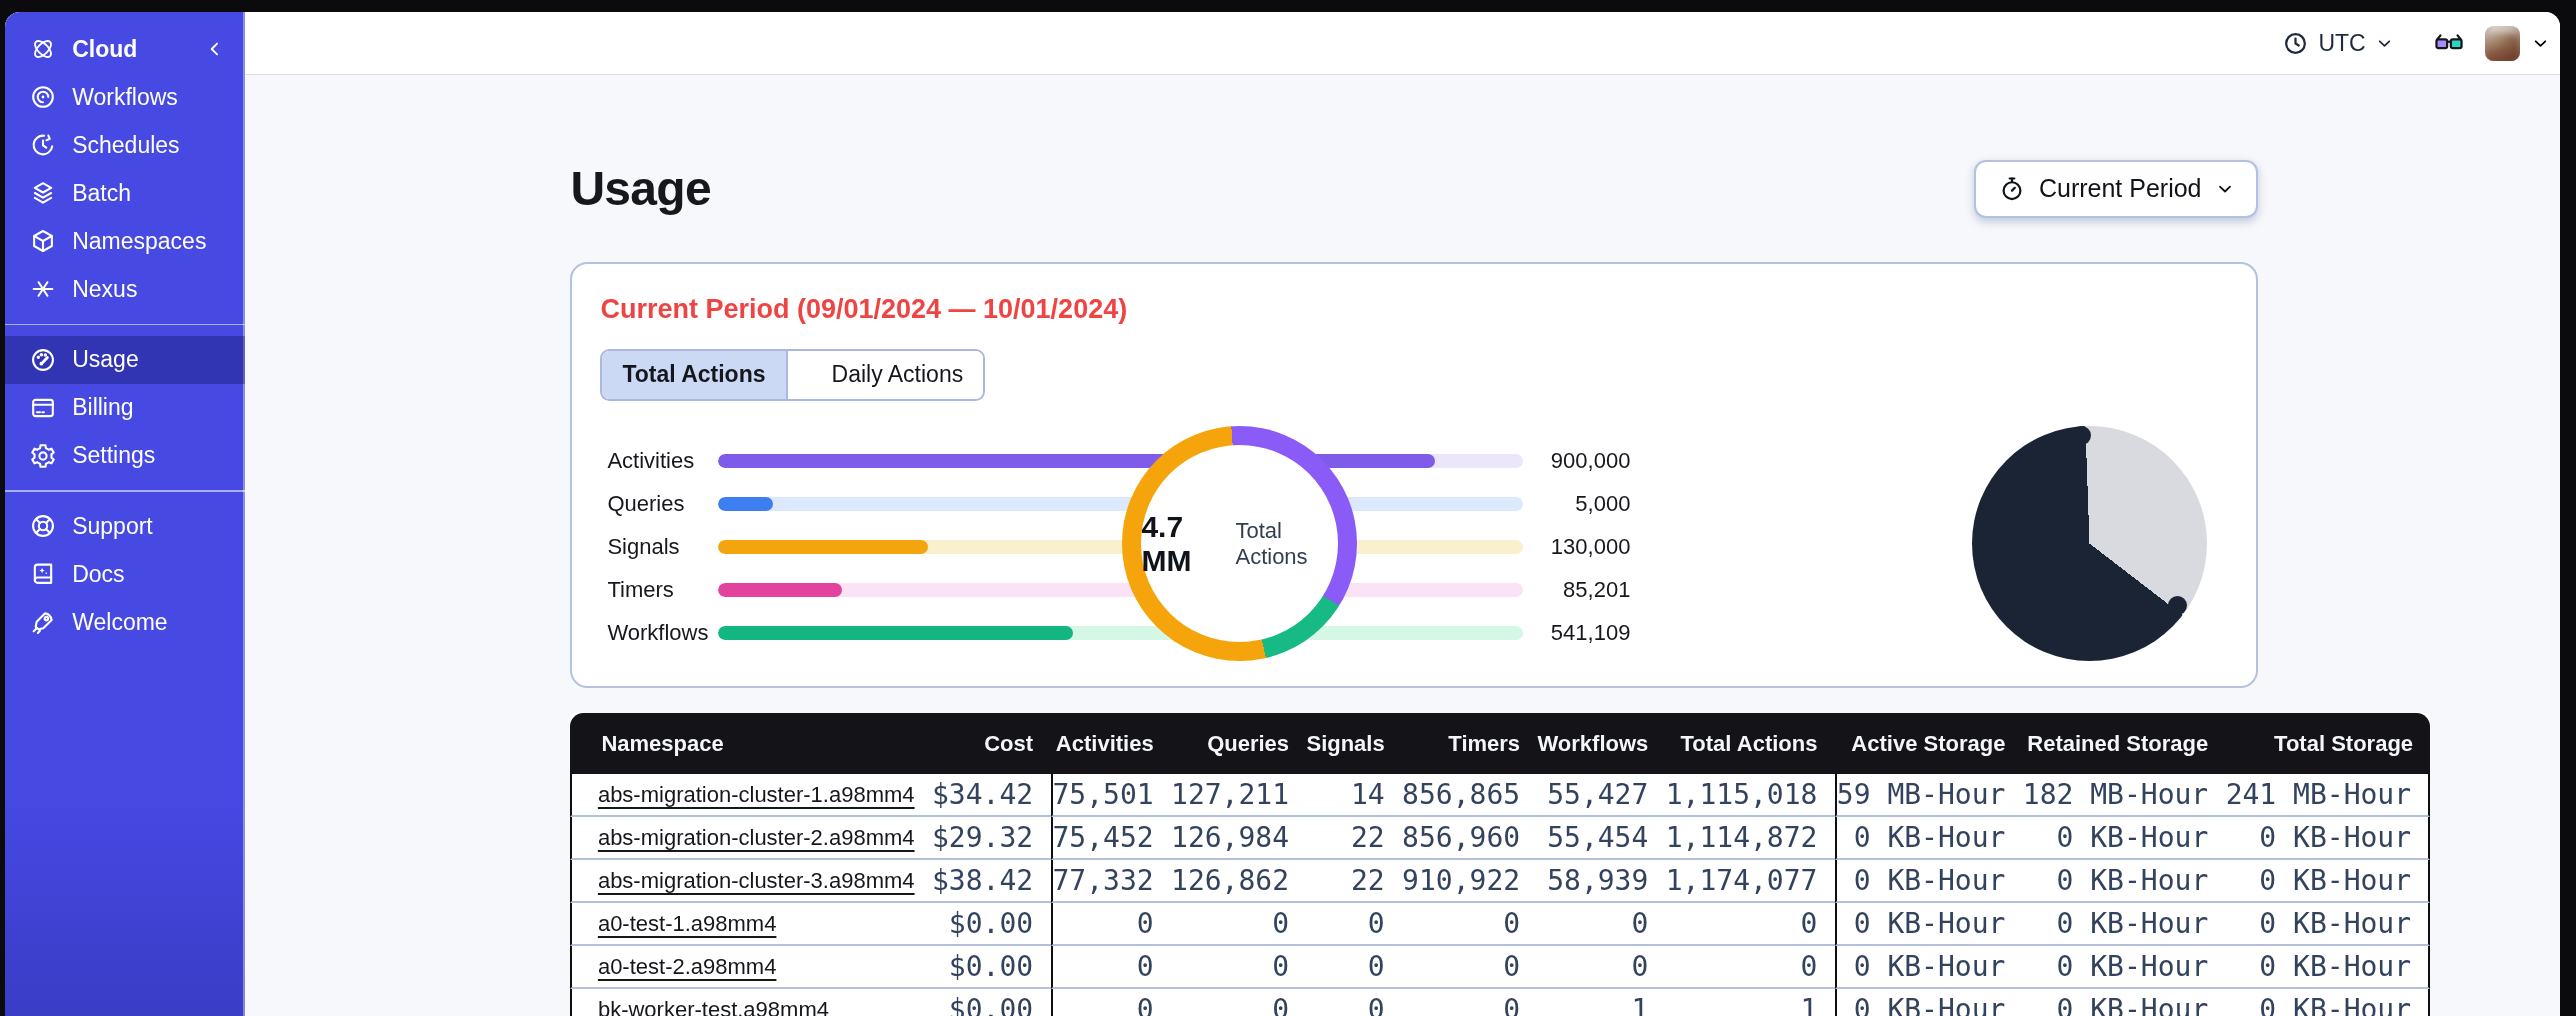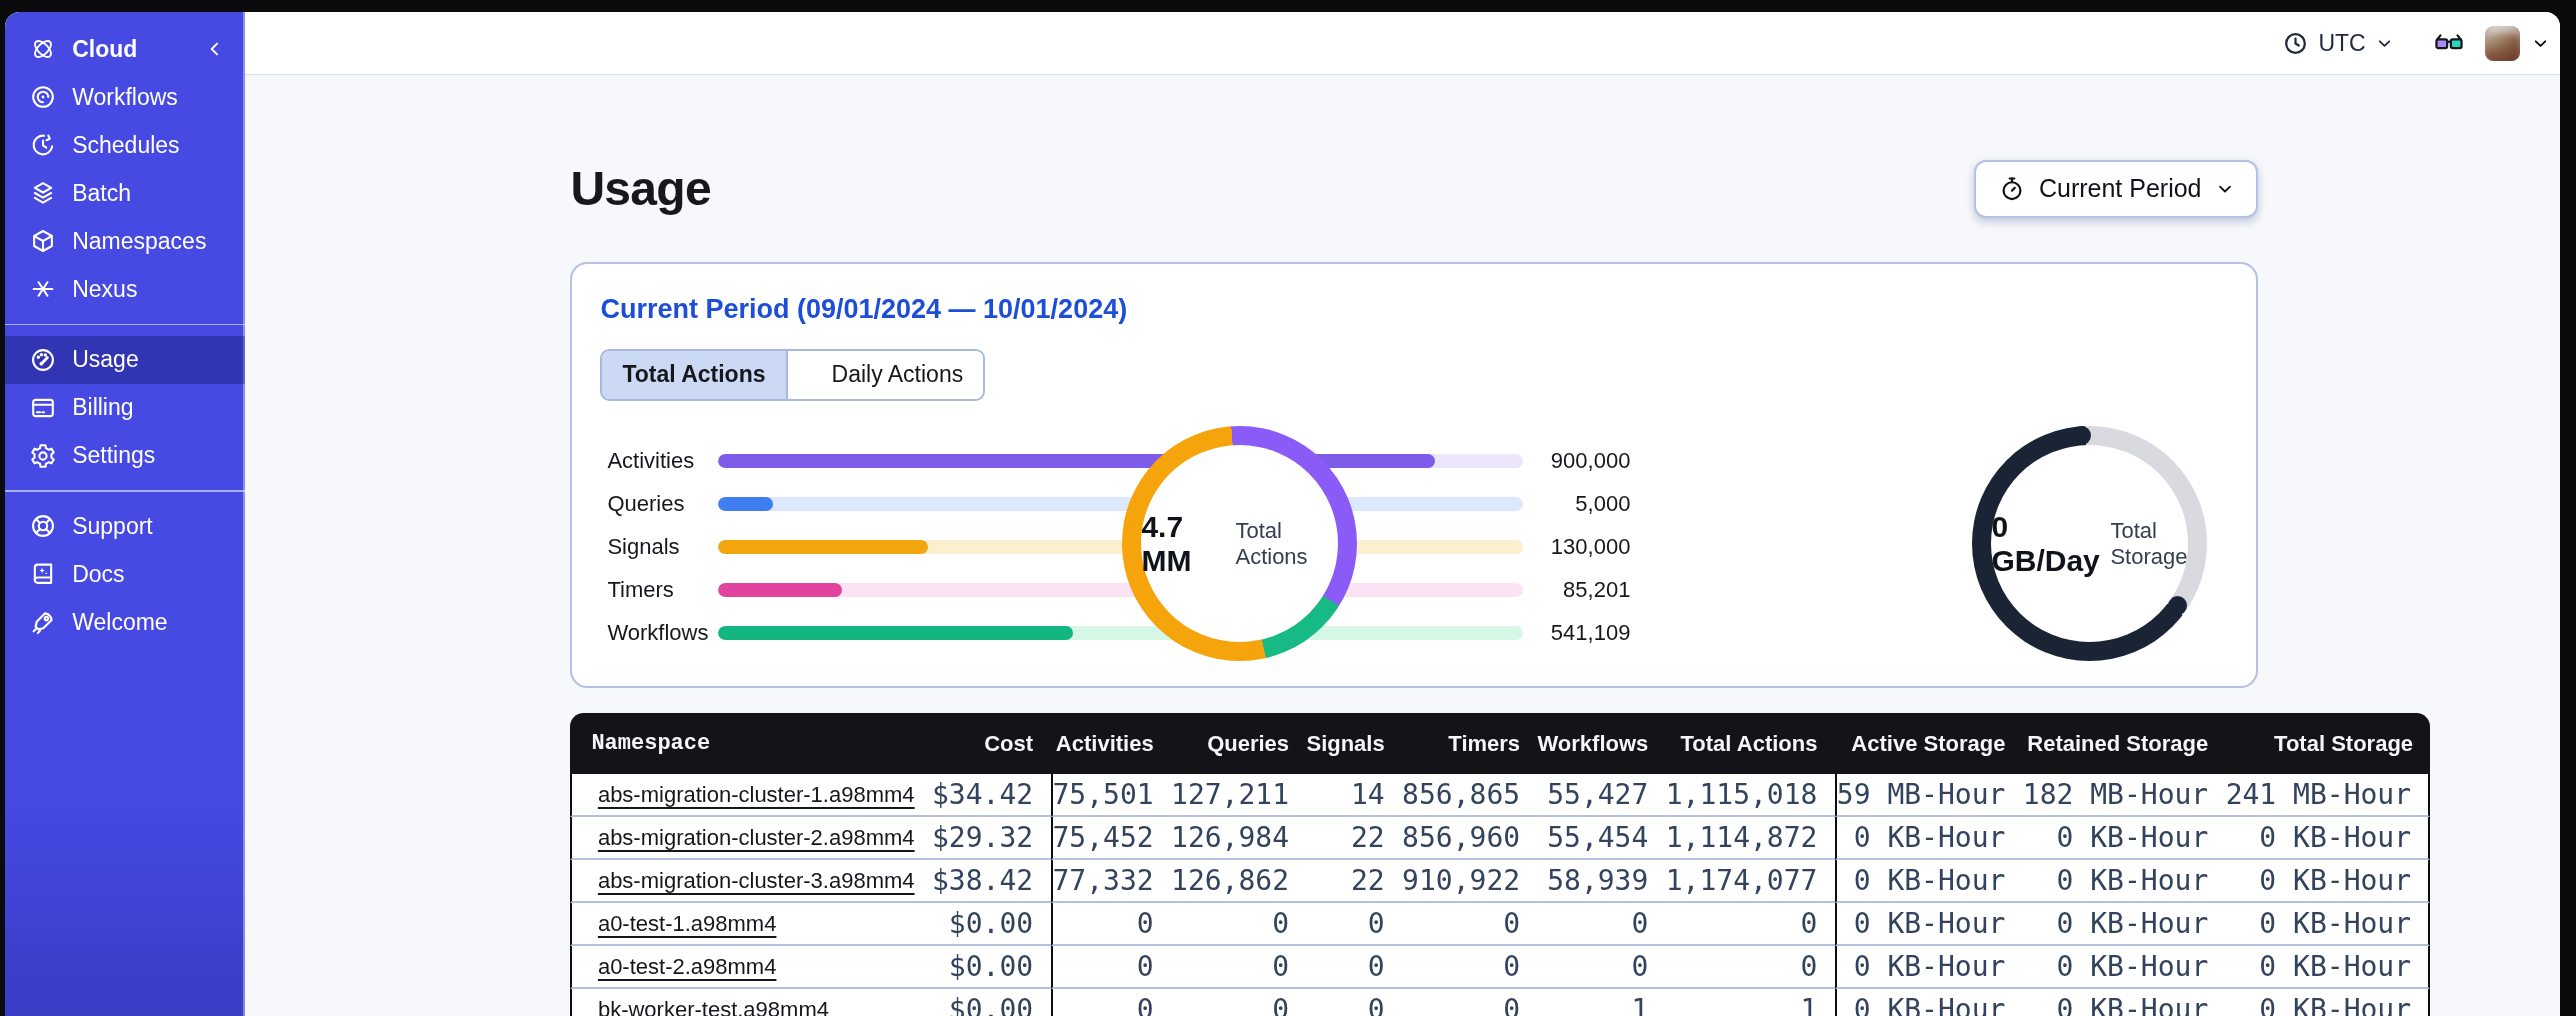--- a/index.html
+++ b/index.html
@@ -55,21 +55,21 @@
   .period-btn { display:flex; align-items:center; gap:13.4px; height:58px; padding:0 21.5px;
     background:#fff; border:2px solid var(--card-border,#B4C1E0); border-radius:12px;
     box-shadow:0 3.4px 8px rgba(125,145,185,.45);
     font-family:inherit; font-size:25px; font-weight:500; color:#101319; cursor:pointer; }
   .period-btn .icn svg { width:28px; height:28px; }
   .period-btn .icn.sm svg { width:20px; height:20px; }
 
   
   .card { position:relative; margin-top:44px; width:1688px; height:426px;
     background:#fff; border:2px solid var(--card-border,#B4C1E0); border-radius:17.4px; }
-  .card h2 { margin:29.5px 0 0 28px; font-size:27px; font-weight:600; color:#1d4ed8; }
+  .card h2 { margin:29.5px 0 0 28px; font-size:27px; font-weight:600; color:#ef4444; }
   .tabs { display:inline-flex; margin:24px 0 0 28px; border:2px solid #A9B8DC;
     border-radius:9.4px; overflow:hidden; background:#fff; }
   .tab { height:48px; padding:0 20px; display:flex; align-items:center;
     background:#fff; border:none; font-family:inherit; font-size:23px;
     font-weight:500; color:#15171C; cursor:pointer; }
   .tab + .tab { border-left:2px solid #A9B8DC;padding-left:44px; }
   .tab.sel { background:var(--tab-selected-bg,#CBD9F4); font-weight:600; }
 
   .bars { margin-top:39px; }
   .bar-row { display:flex; align-items:center; height:43px; padding-left:35px; }
@@ -83,21 +83,21 @@
     display:flex; flex-direction:row; align-items:center; justify-content:center; gap:10.7px; }
   .donut .dval { font-size:30px; font-weight:600; color:#101319; }
   .donut .dlab { font-size:22px; color:#333E50; }
   .donut .cap { position:absolute; width:19px; height:19px; border-radius:50%; }
 
   
   .ns-table { margin-top:25px; width:1688px; border-collapse:separate; border-spacing:0;
     background:#fff; }
   .ns-table th { height:61px; background:var(--table-header-bg,#131318); color:#F4F6F9;
     font-size:22px; font-weight:600; text-align:right; padding-right:17.4px; white-space:nowrap; }
-  .ns-table th:first-child { text-align:left; padding-left:21px; border-top-left-radius:13.4px;font-family:Liberation Mono, monospace; }
+  .ns-table th:first-child { text-align:left; padding-left:31px; border-top-left-radius:13.4px; }
   .ns-table th:last-child { border-top-right-radius:13.4px; }
   .ns-table td { height:43px; font-size:22px; color:#33435E; text-align:right;
     padding-right:17.4px; white-space:nowrap;
     border-bottom:2px solid var(--row-divider,#B3C1DE); }
   .ns-table td.num { font-family:"DejaVu Sans Mono", monospace; font-size:28px; }
   .ns-table td.first { text-align:left; padding-left:25.5px;
     border-left:2px solid var(--group-divider,#0C0E13); }
   .ns-table td.grp { border-left:2px solid var(--group-divider,#0C0E13); }
   .ns-table td.last { border-right:2px solid var(--group-divider,#0C0E13); }
   .ns-link { color:#15171C; font-weight:500; text-decoration:underline;
@@ -356,24 +356,20 @@
         <div id="donuts">
             <div class="donut" style="left: 550px; background: conic-gradient(from -4deg, rgb(138, 91, 246) 0%, rgb(138, 91, 246) 35%, rgb(23, 186, 132) 35%, rgb(23, 186, 132) 47.5%, rgb(245, 164, 11) 47.5%, rgb(245, 164, 11) 100%);">
               <div class="hole">
                 <div class="dval">4.7 MM</div>
                 <div class="dlab">Total Actions</div>
               </div>
             </div>
             <div class="donut" style="left: 1400px; background: conic-gradient(from -2deg, rgb(216, 218, 223) 0%, rgb(216, 218, 223) 36%, rgb(27, 36, 52) 36%, rgb(27, 36, 52) 100%);">
               <span class="cap" style="left: 196px; top: 170px; background: rgb(27, 36, 52);"></span>
               <span class="cap" style="left: 100px; top: 0.3px; background: rgb(27, 36, 52);"></span>
-              <div class="hole">
-                <div class="dval">0 GB/Day</div>
-                <div class="dlab">Total Storage</div>
-              </div>
             </div>
           </div>
       </section>
 
       <table class="ns-table">
         <colgroup id="cols">
             <col style="width: 315px;">
             <col style="width: 144px;">
             <col style="width: 134px;">
             <col style="width: 122px;">

